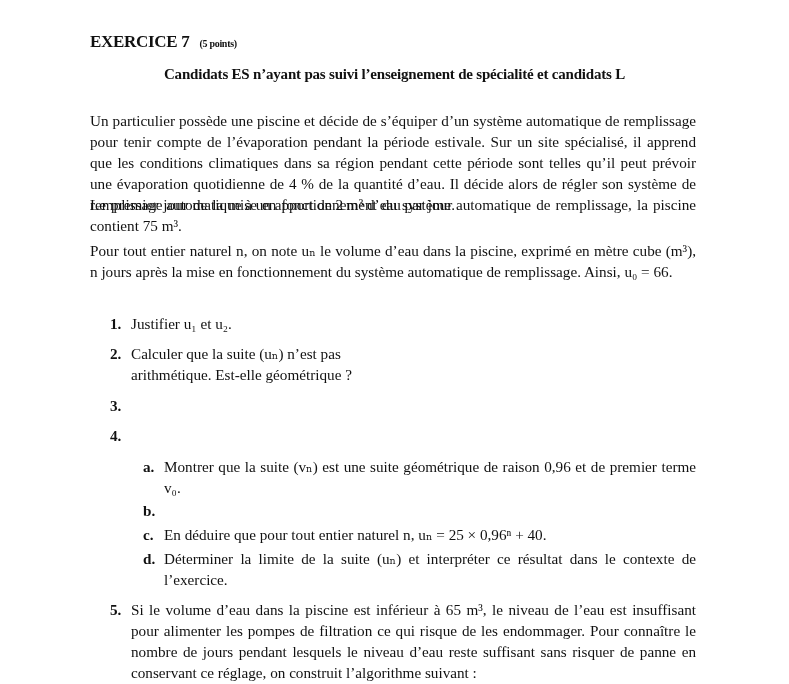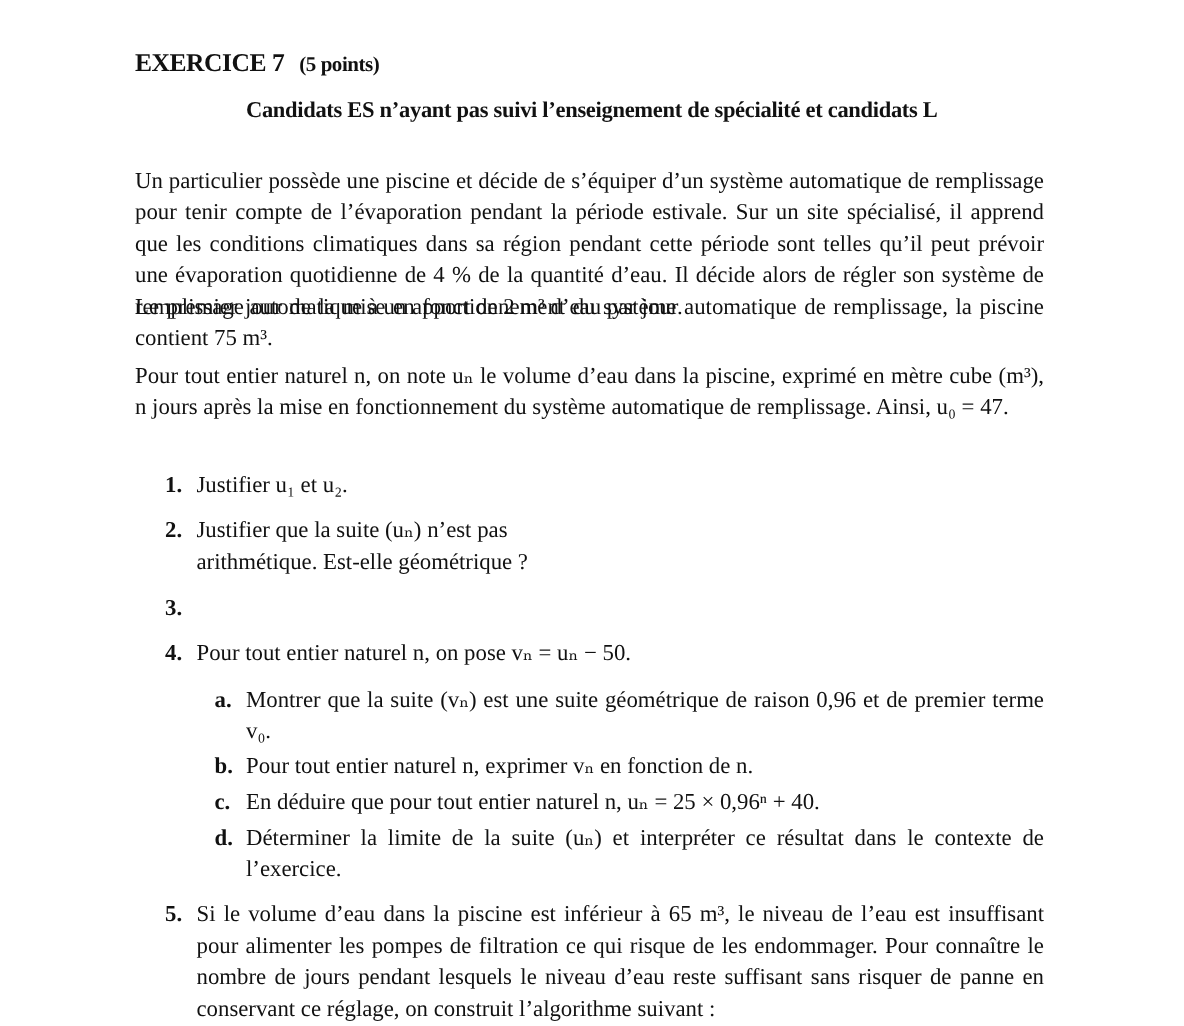--- a/index.html
+++ b/index.html
@@ -3,21 +3,21 @@
 <meta charset="utf-8">
 <style>
   html, body { margin: 0; padding: 0; background: #ffffff; }
   body {
     width: 789px; height: 684px; overflow: hidden; position: relative;
     font-family: "Liberation Serif", "DejaVu Serif", serif;
     color: #111111; font-size: 15.2px;
   }
   .page { position: absolute; left: 0; top: 0; width: 789px; height: 684px; }
   .ex-title { position: absolute; left: 90px; top: 32px; font-weight: bold; font-size: 17px; letter-spacing: -0.3px; }
-  .ex-title .pts { font-size: 14px; margin-left: 10px; }
+  .ex-title .pts { font-size: 10px; margin-left: 10px; }
   .subtitle { position: absolute; left: 0; width: 789px; top: 66px; text-align: center; font-weight: bold; font-size: 15px; letter-spacing: -0.2px; }
   .para { position: absolute; left: 90px; width: 606px; line-height: 21px; text-align: justify; }
   .p1 { top: 110px; }
   .p2 { top: 194px; }
   .p3 { top: 240px; }
   .q { position: absolute; line-height: 21px; }
   .q .num { position: absolute; left: -21px; font-weight: bold; }
   .sub .num { left: -21px; }
   .q1 { left: 131px; top: 313px; width: 565px; }
   .q2 { left: 131px; top: 343px; width: 565px; }
@@ -33,44 +33,42 @@
 <body>
 
 <div class="page">
   <div class="ex-title">
     <span>EXERCICE 7</span><span class="pts">(5 points)</span>
   </div>
   <div class="subtitle">Candidats ES n’ayant pas suivi l’enseignement de spécialité et candidats L</div>
 
   <div class="para p1">Un particulier possède une piscine et décide de s’équiper d’un système automatique de remplissage pour tenir compte de l’évaporation pendant la période estivale. Sur un site spécialisé, il apprend que les conditions climatiques dans sa région pendant cette période sont telles qu’il peut prévoir une évaporation quotidienne de 4 % de la quantité d’eau. Il décide alors de régler son système de remplissage automatique à un apport de 2 m³ d’eau par jour.</div>
   <div class="para p2">Le premier jour de la mise en fonctionnement du système automatique de remplissage, la piscine contient 75 m³.</div>
-  <div class="para p3">Pour tout entier naturel n, on note uₙ le volume d’eau dans la piscine, exprimé en mètre cube (m³), n jours après la mise en fonctionnement du système automatique de remplissage. Ainsi, u₀ = 47.</div>
+  <div class="para p3">Pour tout entier naturel n, on note uₙ le volume d’eau dans la piscine, exprimé en mètre cube (m³), n jours après la mise en fonctionnement du système automatique de remplissage. Ainsi, u₀ = 66.</div>
 
   <div class="q q1">
     <span class="num">1.</span>
     <span>Justifier u₁ et u₂.</span>
   </div>
   <div class="q q2">
     <span class="num">2.</span>
-    <span style="display:block;width:260px;">Justifier que la suite (uₙ) n’est pas arithmétique. Est-elle géométrique ?</span>
+    <span style="display:block;width:260px;">Calculer que la suite (uₙ) n’est pas arithmétique. Est-elle géométrique ?</span>
   </div>
   <div class="q q3">
     <span class="num">3.</span>
   </div>
   <div class="q q4">
     <span class="num">4.</span>
-    <span>Pour tout entier naturel n, on pose vₙ = uₙ − 50.</span>
   </div>
   <div class="q sub qa">
     <span class="num">a.</span>
     <span>Montrer que la suite (vₙ) est une suite géométrique de raison 0,96 et de premier terme v₀.</span>
   </div>
   <div class="q sub qb">
     <span class="num">b.</span>
-    <span>Pour tout entier naturel n, exprimer vₙ en fonction de n.</span>
   </div>
   <div class="q sub qc">
     <span class="num">c.</span>
     <span>En déduire que pour tout entier naturel n, uₙ = 25 × 0,96ⁿ + 40.</span>
   </div>
   <div class="q sub qd">
     <span class="num">d.</span>
     <span>Déterminer la limite de la suite (uₙ) et interpréter ce résultat dans le contexte de l’exercice.</span>
   </div>
   <div class="q q5">

